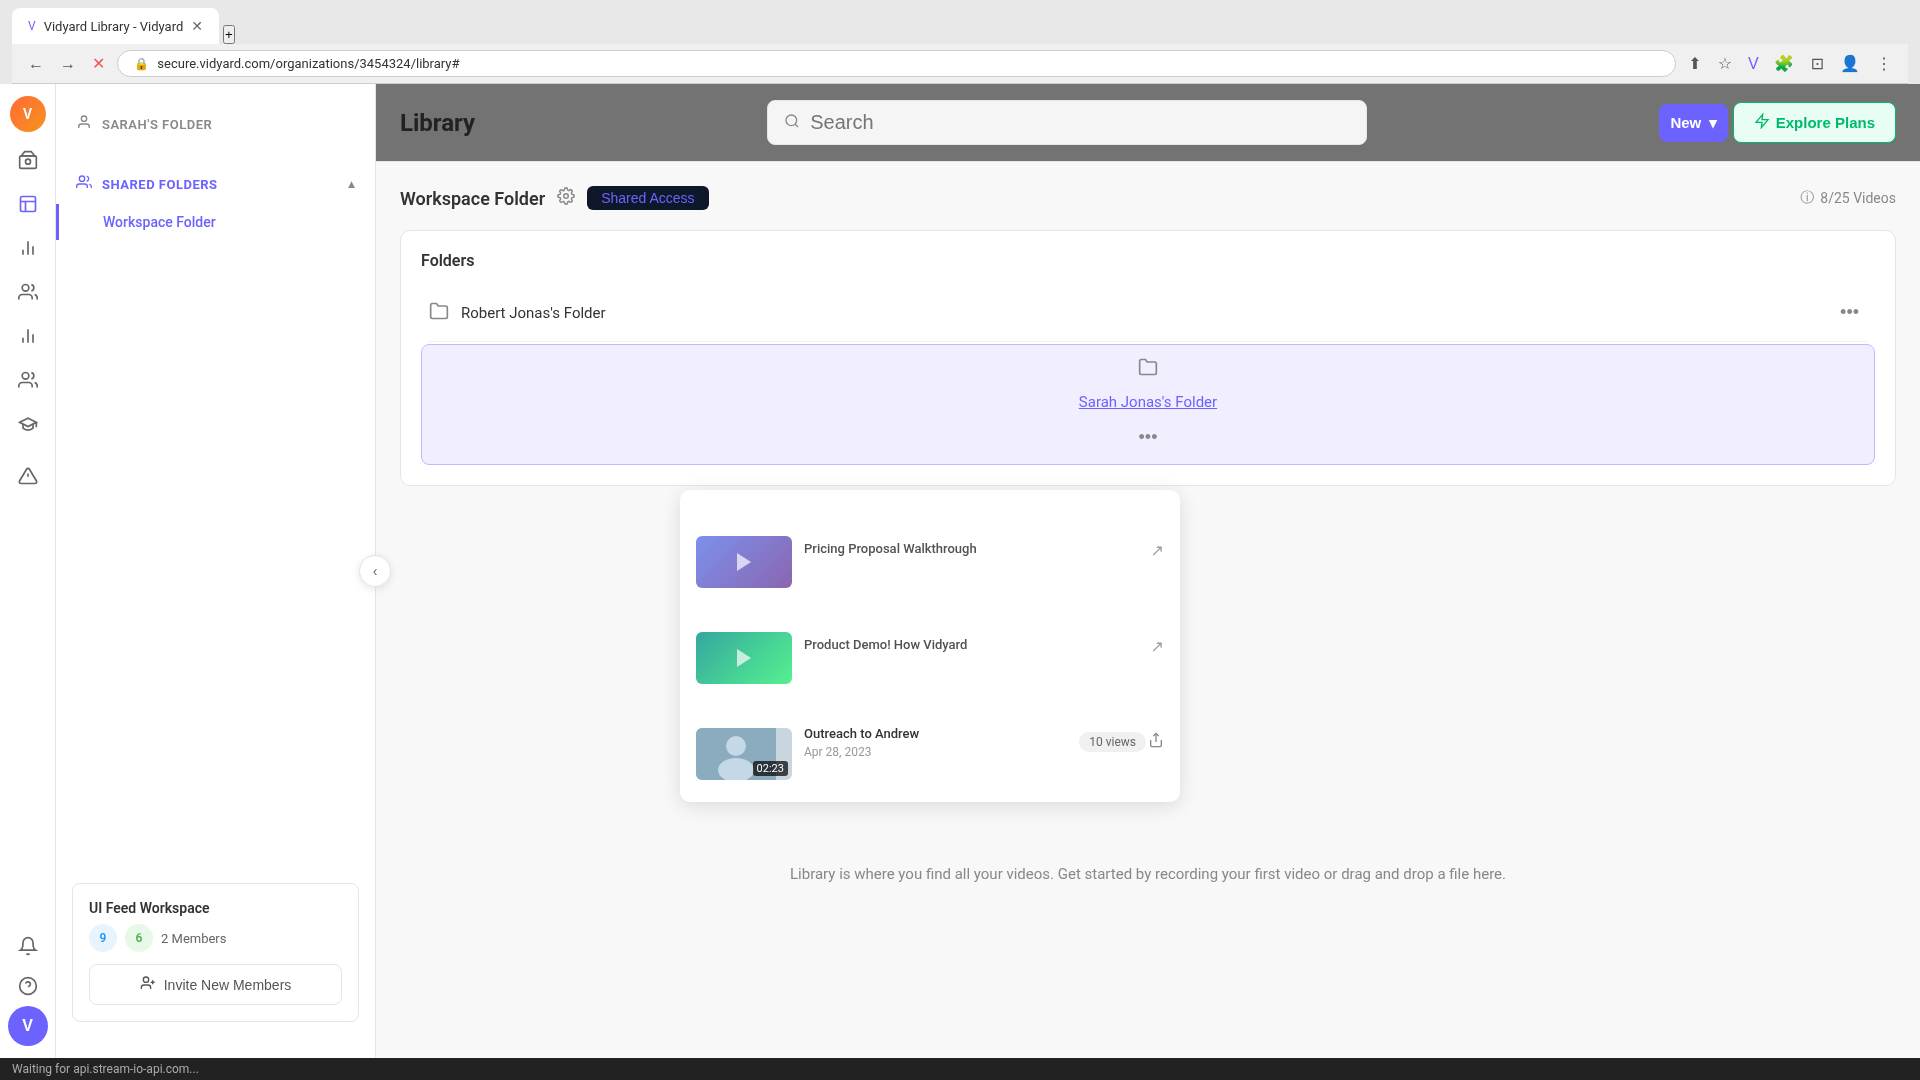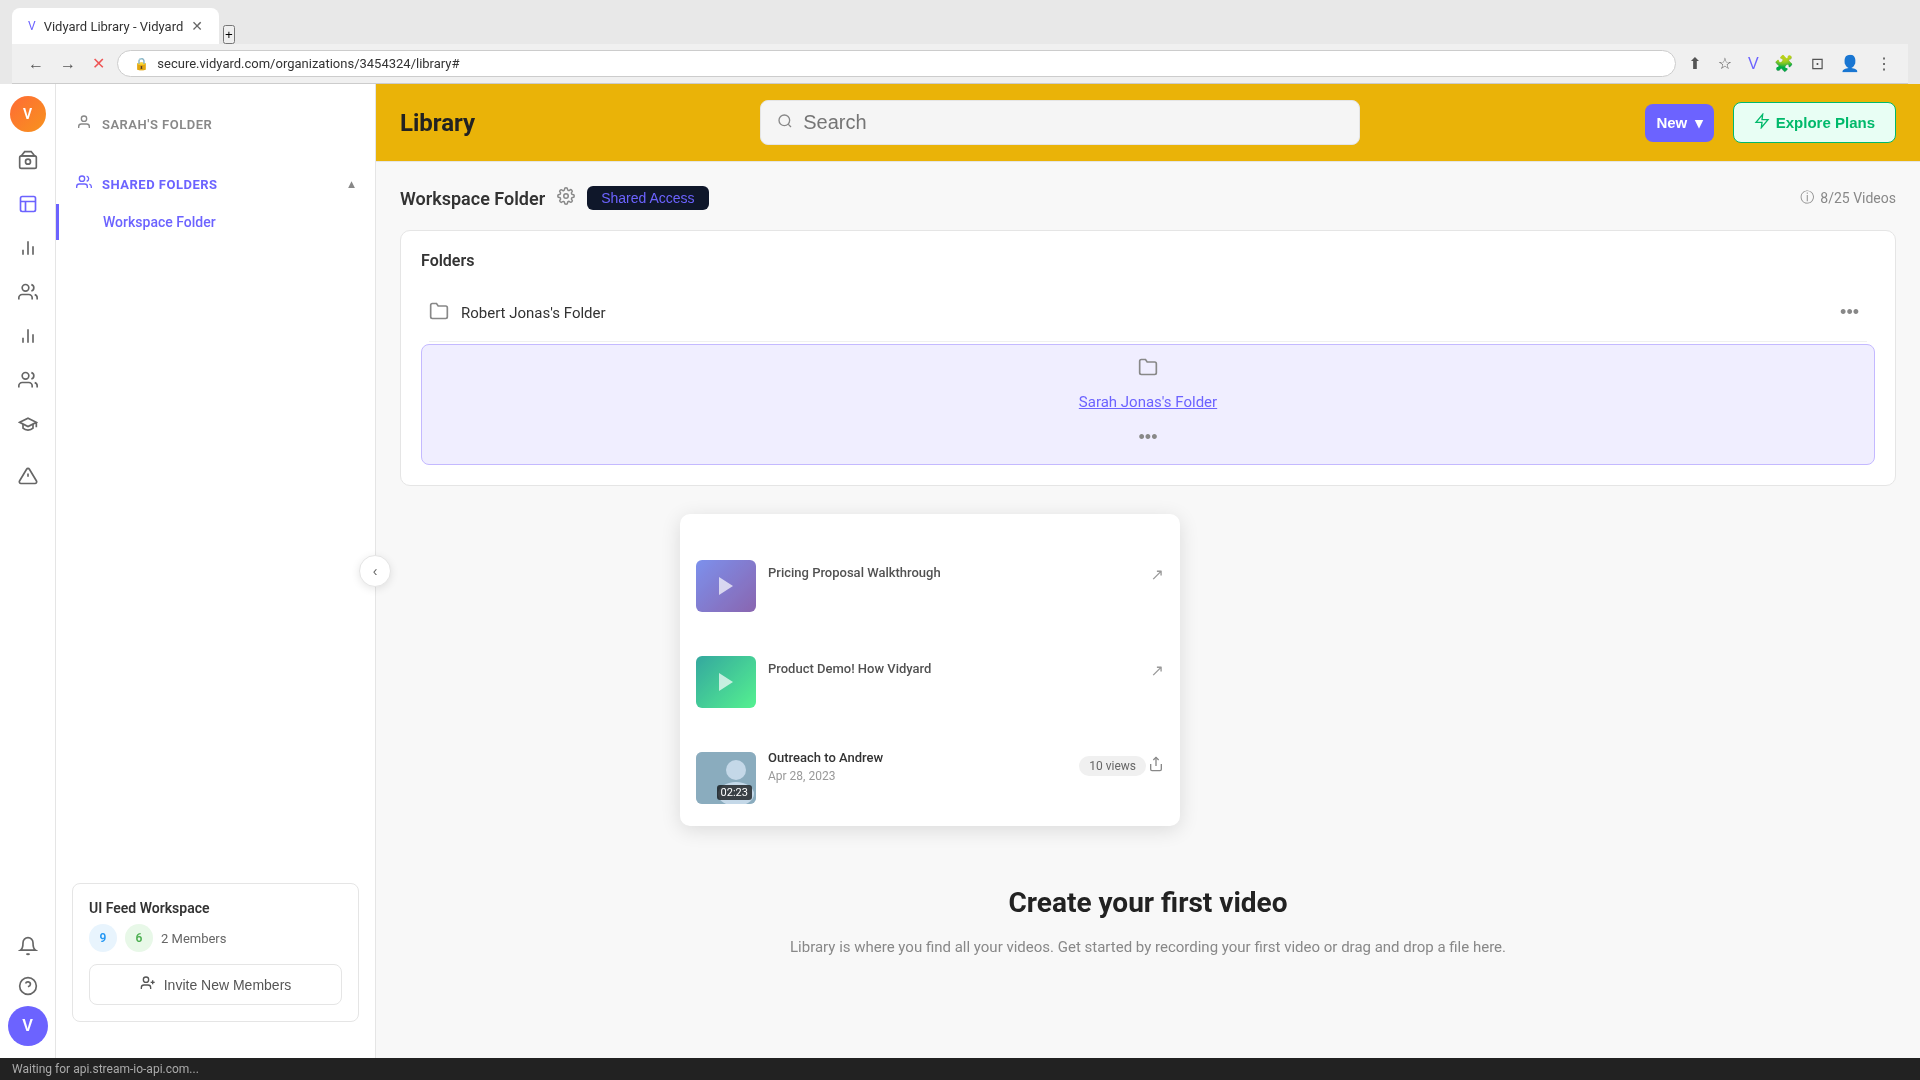--- a/index.html
+++ b/index.html
@@ -43,51 +43,51 @@
     .stat-badge { width: 28px; height: 28px; border-radius: 50%; display: flex; align-items: center; justify-content: center; font-size: 12px; font-weight: 600; }
     .stat-badge.blue { background: #e8f4fd; color: #2196f3; }
     .stat-badge.green { background: #e8f8e8; color: #4caf50; }
     .members-text { font-size: 13px; color: #666; }
     .invite-btn { width: 100%; padding: 10px; background: #fff; border: 1px solid #e5e5e5; border-radius: 8px; color: #555; font-size: 14px; font-weight: 500; cursor: pointer; display: flex; align-items: center; justify-content: center; gap: 8px; }
 
     
     .main-content { flex: 1; display: flex; flex-direction: column; overflow: hidden; background: #f8f8f8; }
 
     
-    .top-bar { background: #eab308; padding: 16px 24px; display: flex; align-items: center; gap: 19px; border-bottom: 1px solid #e5e5e5; flex-shrink: 0; }
+    .top-bar { background: #737373; padding: 16px 24px; display: flex; align-items: center; gap: 5px; border-bottom: 1px solid #e5e5e5; flex-shrink: 0; }
     .page-title { font-size: 24px; font-weight: 700; color: #222; }
     .search-bar { flex: 1; max-width: 600px; margin: 0 auto; background: #f5f5f5; border: 1px solid #e5e5e5; border-radius: 8px; padding: 10px 16px; display: flex; align-items: center; gap: 10px; font-size: 15px; color: #999; cursor: text; }
     .search-bar .search-icon { color: #888; font-size: 14px; }
     .new-btn { background: #6c63ff; color: #fff; border: none; border-radius: 8px; padding: 10px 11px; font-size: 15px; font-weight: 600; cursor: pointer; display: flex; align-items: center; gap: 8px; }
     .explore-btn { background: #e8fef4; color: #00b96b; border: 1px solid #00b96b; border-radius: 8px; padding: 10px 20px; font-size: 15px; font-weight: 600; cursor: pointer; display: flex; align-items: center; gap: 6px; }
 
     
     .content-area { flex: 1; overflow-y: auto; padding: 24px; }
 
     
     .folder-header { display: flex; align-items: center; gap: 12px; margin-bottom: 20px; }
     .folder-header-title { font-size: 18px; font-weight: 600; color: #333; }
     .gear-btn { background: none; border: none; cursor: pointer; color: #888; font-size: 16px; }
     .shared-access-badge { background: #0f172a; color: #6c63ff; border-radius: 6px; padding: 4px 14px; font-size: 14px; font-weight: 500; cursor: pointer; border: none; }
     .video-count { margin-left: auto; color: #888; font-size: 14px; display: flex; align-items: center; gap: 6px; }
 
     
-    .folders-section { background: #fff; border-radius: 10px; border: 1px solid #e5e5e5; padding: 20px; margin-bottom: 28px; }
+    .folders-section { background: #fff; border-radius: 10px; border: 1px solid #e5e5e5; padding: 20px; margin-bottom: 4px; }
     .folders-title { font-size: 16px; font-weight: 600; color: #333; margin-bottom: 16px; }
     .folder-item { display: flex; align-items: center; gap: 12px; padding: 12px 8px; border-radius: 6px; cursor: pointer; }
     .folder-item.selected { background: #f0eeff; border: 1.5px solid #c4b9ff; border-radius: 8px; flex-direction: column; }
     .folder-icon { font-size: 18px; color: #888; }
     .folder-name { font-size: 15px; color: #333; flex: 1; }
     .folder-name.link { color: #6c63ff; text-decoration: underline; }
     .folder-more-btn { background: none; border: none; color: #888; font-size: 18px; cursor: pointer; padding: 4px 8px; border-radius: 4px; }
 
     
     .videos-dropdown { background: #fff; border-radius: 10px; box-shadow: 0 4px 20px rgba(0,0,0,0.12); padding: 12px 0; position: relative; max-width: 500px; margin-left: 280px; }
     .video-item { display: flex; align-items: center; gap: 12px; padding: 10px 16px; cursor: pointer; }
-    .video-thumb { width: 60px; height: 52px; border-radius: 6px; object-fit: cover; flex-shrink: 0; position: relative; overflow: hidden; background: #ddd; margin-top: 24px; }
+    .video-thumb { width: 96px; height: 52px; border-radius: 6px; object-fit: cover; flex-shrink: 0; position: relative; overflow: hidden; background: #ddd; margin-top: 24px; }
     .video-thumb-overlay { position: absolute; bottom: 4px; right: 4px; background: rgba(0,0,0,0.7); color: #fff; font-size: 11px; padding: 1px 4px; border-radius: 3px; }
     .video-info { flex: 1; }
     .video-title { font-size: 13px; font-weight: 500; color: #333; margin-bottom: 4px; }
     .video-date { font-size: 12px; color: #999; }
     .video-stats { display: flex; align-items: center; gap: 2px; }
     .views-badge { background: #f0f0f0; color: #666; font-size: 12px; padding: 3px 10px; border-radius: 12px; }
     .share-icon-btn { background: none; border: none; color: #888; cursor: pointer; font-size: 16px; }
 
     
     .empty-state { text-align: center; padding: 60px 20px; }
@@ -384,21 +384,20 @@
                   <path d="M4 12v8a2 2 0 0 0 2 2h12a2 2 0 0 0 2-2v-8"></path>
                   <polyline points="16 6 12 2 8 6"></polyline>
                   <line x1="12" y1="2" x2="12" y2="15"></line>
                 </svg>
             </button>
           </div>
         </div>
       </div>
 
       <div class="empty-state">
-        <h2 class="empty-state-title">Create your first video</h2>
         <p class="empty-state-text">Library is where you find all your videos. Get started by recording your first video or drag and drop a file here.</p>
       </div>
 
     </div>
   </div>
 </div>
 
 <div class="status-bar">
   <span>Waiting for api.stream-io-api.com...</span>
 </div>

